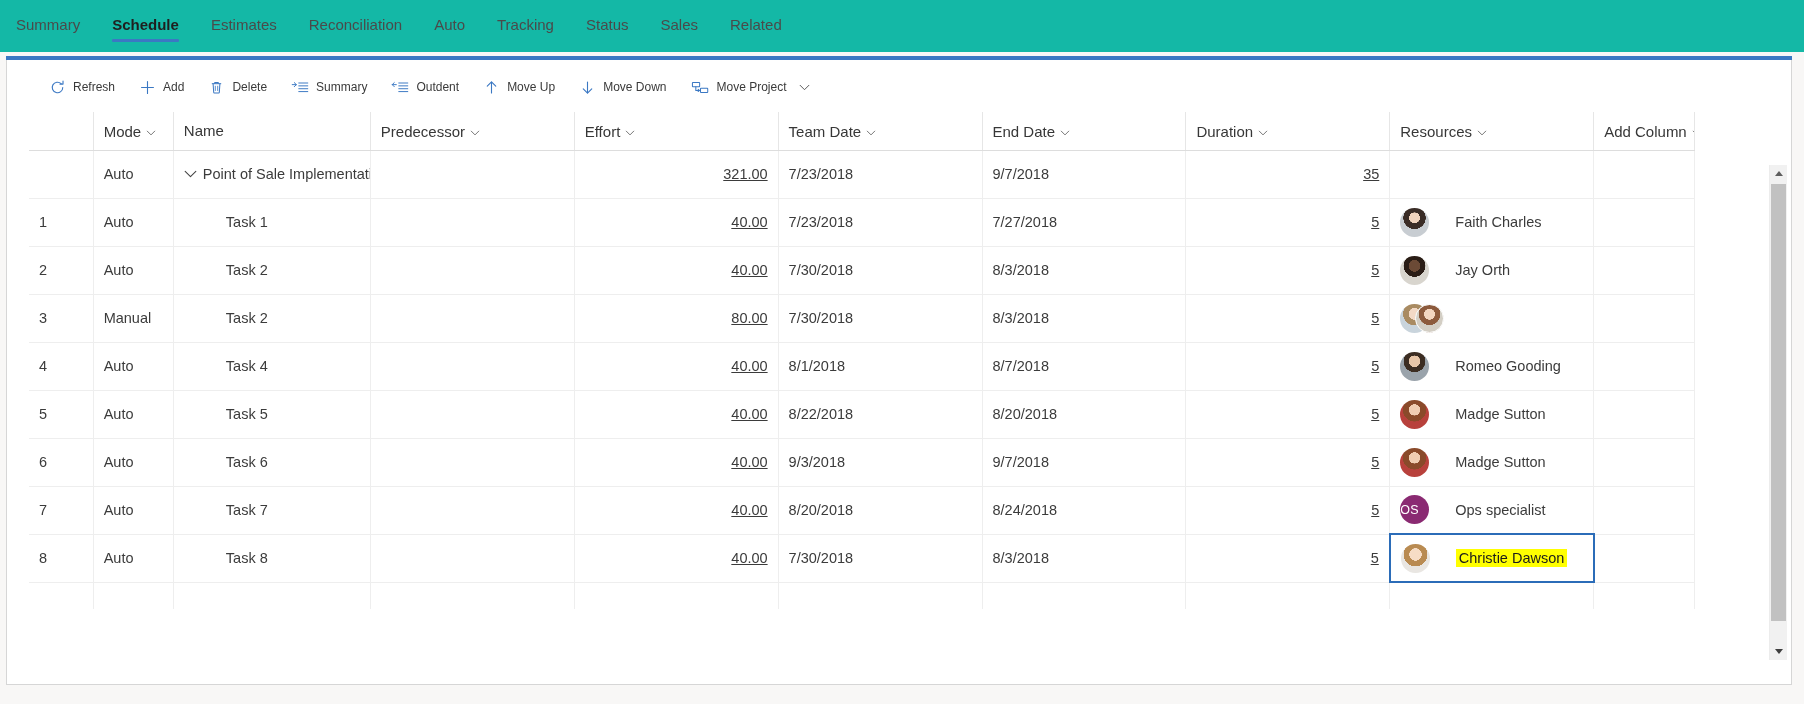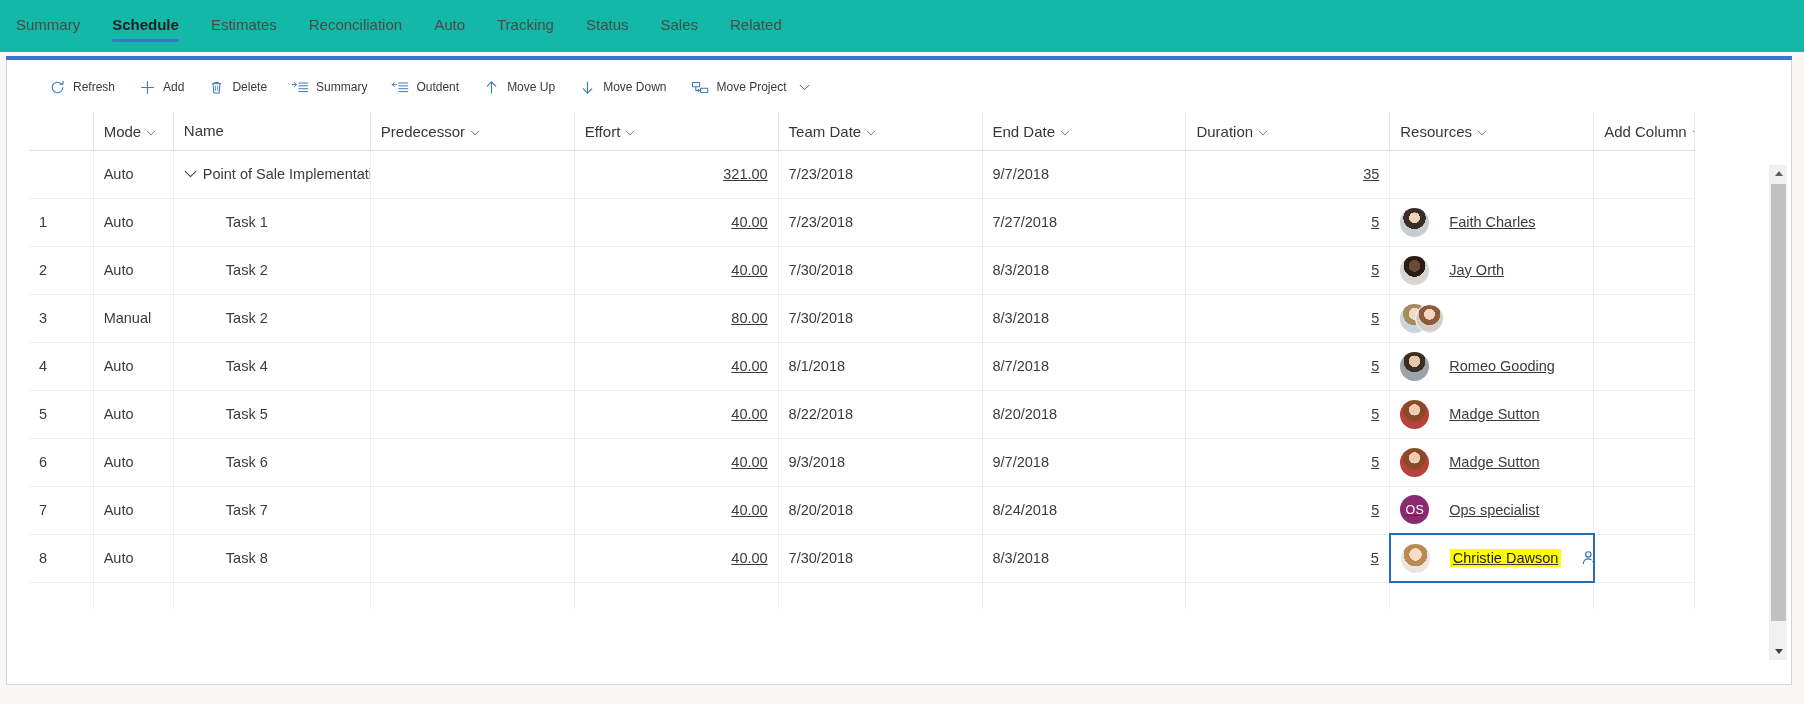--- a/index.html
+++ b/index.html
@@ -94,31 +94,31 @@
     color:#3b3b3b;
     white-space:nowrap;
     overflow:hidden;
   }
   td.num{text-align:right;text-decoration:underline;}
   td.rownum{color:#3b3b3b;}
   td.namecell{overflow:hidden;}
   .nameinner{display:flex;align-items:center;gap:6px;}
   .indent{padding-left:42px;}
   td.resources{padding:0 8px;position:relative;}
-  .resinner{display:flex;align-items:center;gap:20px;height:100%;text-decoration:underline;}
+  .resinner{display:flex;align-items:center;gap:26px;height:100%;}
 
   
   .av{
     width:29px;height:29px;border-radius:50%;flex:none;
     background:#dfdfdf;overflow:hidden;position:relative;
     display:block;
   }
   .av.initials{
     background:#8a2a72;color:#ffffff;font-size:12.5px;
-    display:flex;align-items:center;justify-content:center;
+    display:flex;align-items:center;justify-content:flex-start;
     letter-spacing:.3px;
   }
   .avdouble{width:44px;height:29px;position:relative;flex:none;}
   .avdouble .av{position:absolute;top:0;}
   .avdouble .av:nth-child(1){left:0;z-index:1;}
   .avdouble .av:nth-child(2){left:15px;z-index:2;border:1px solid #fff;box-sizing:border-box;}
 
   .resname{color:#3b3b3b;}
 
   

